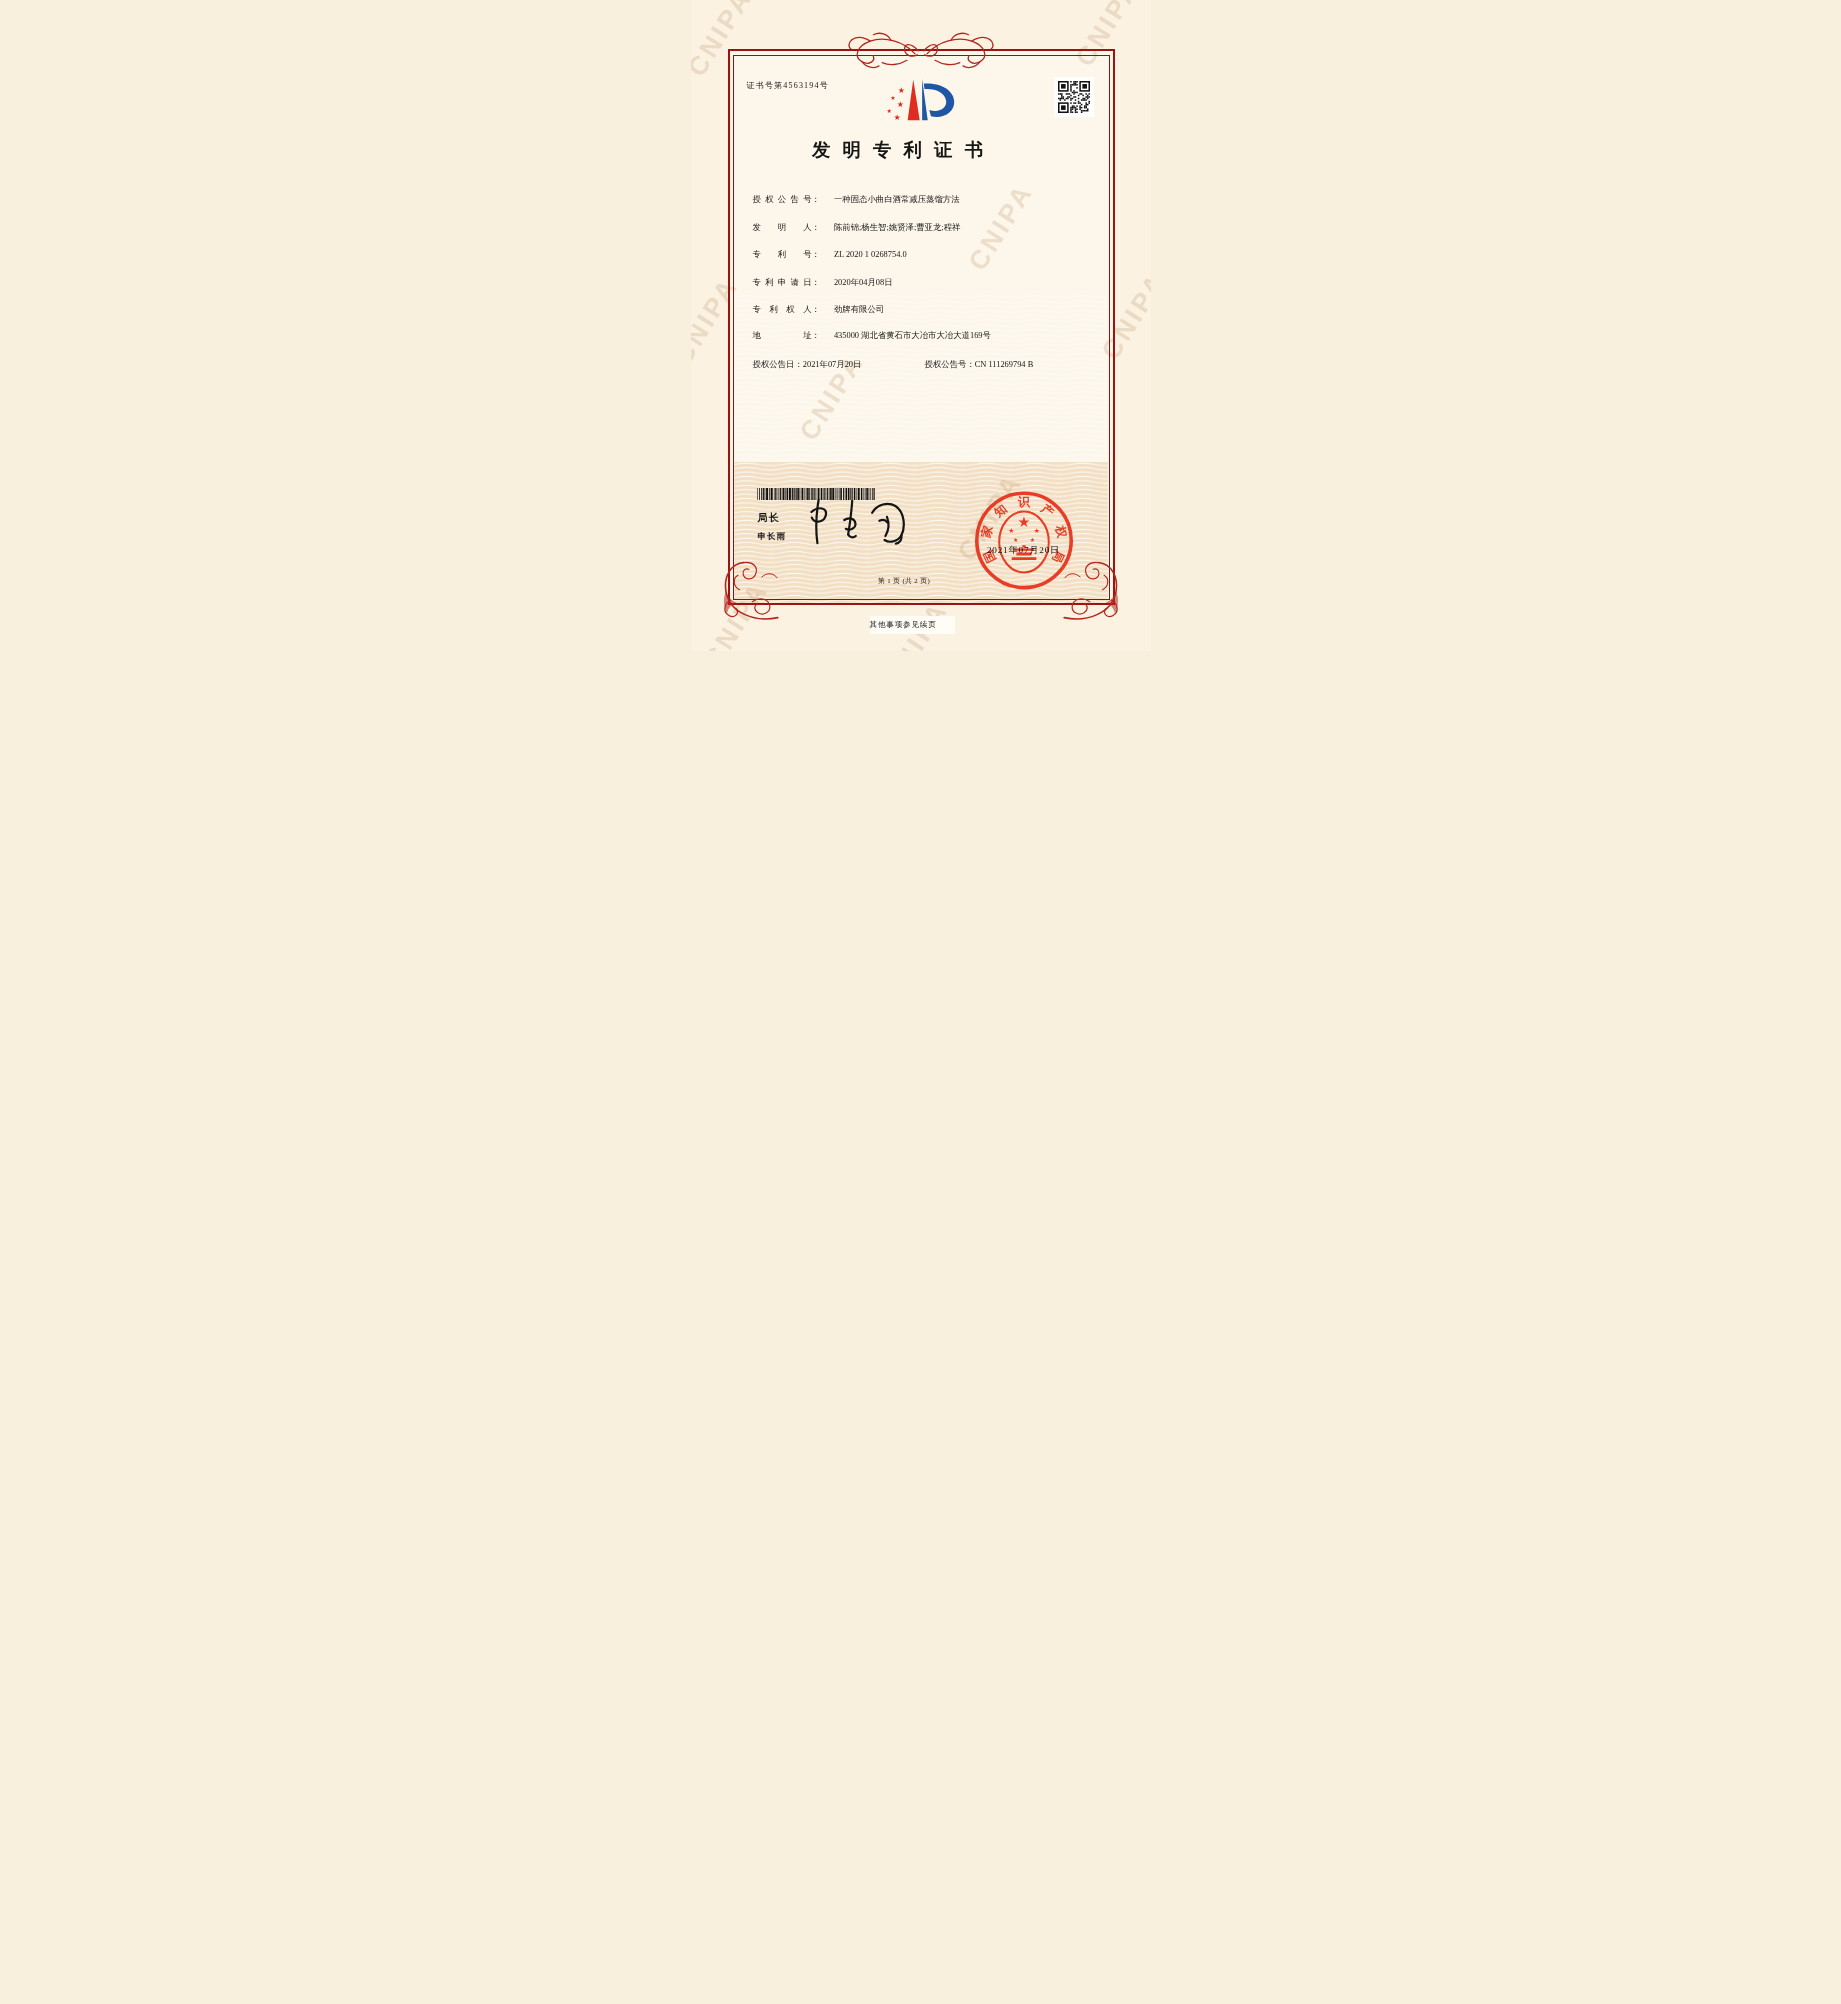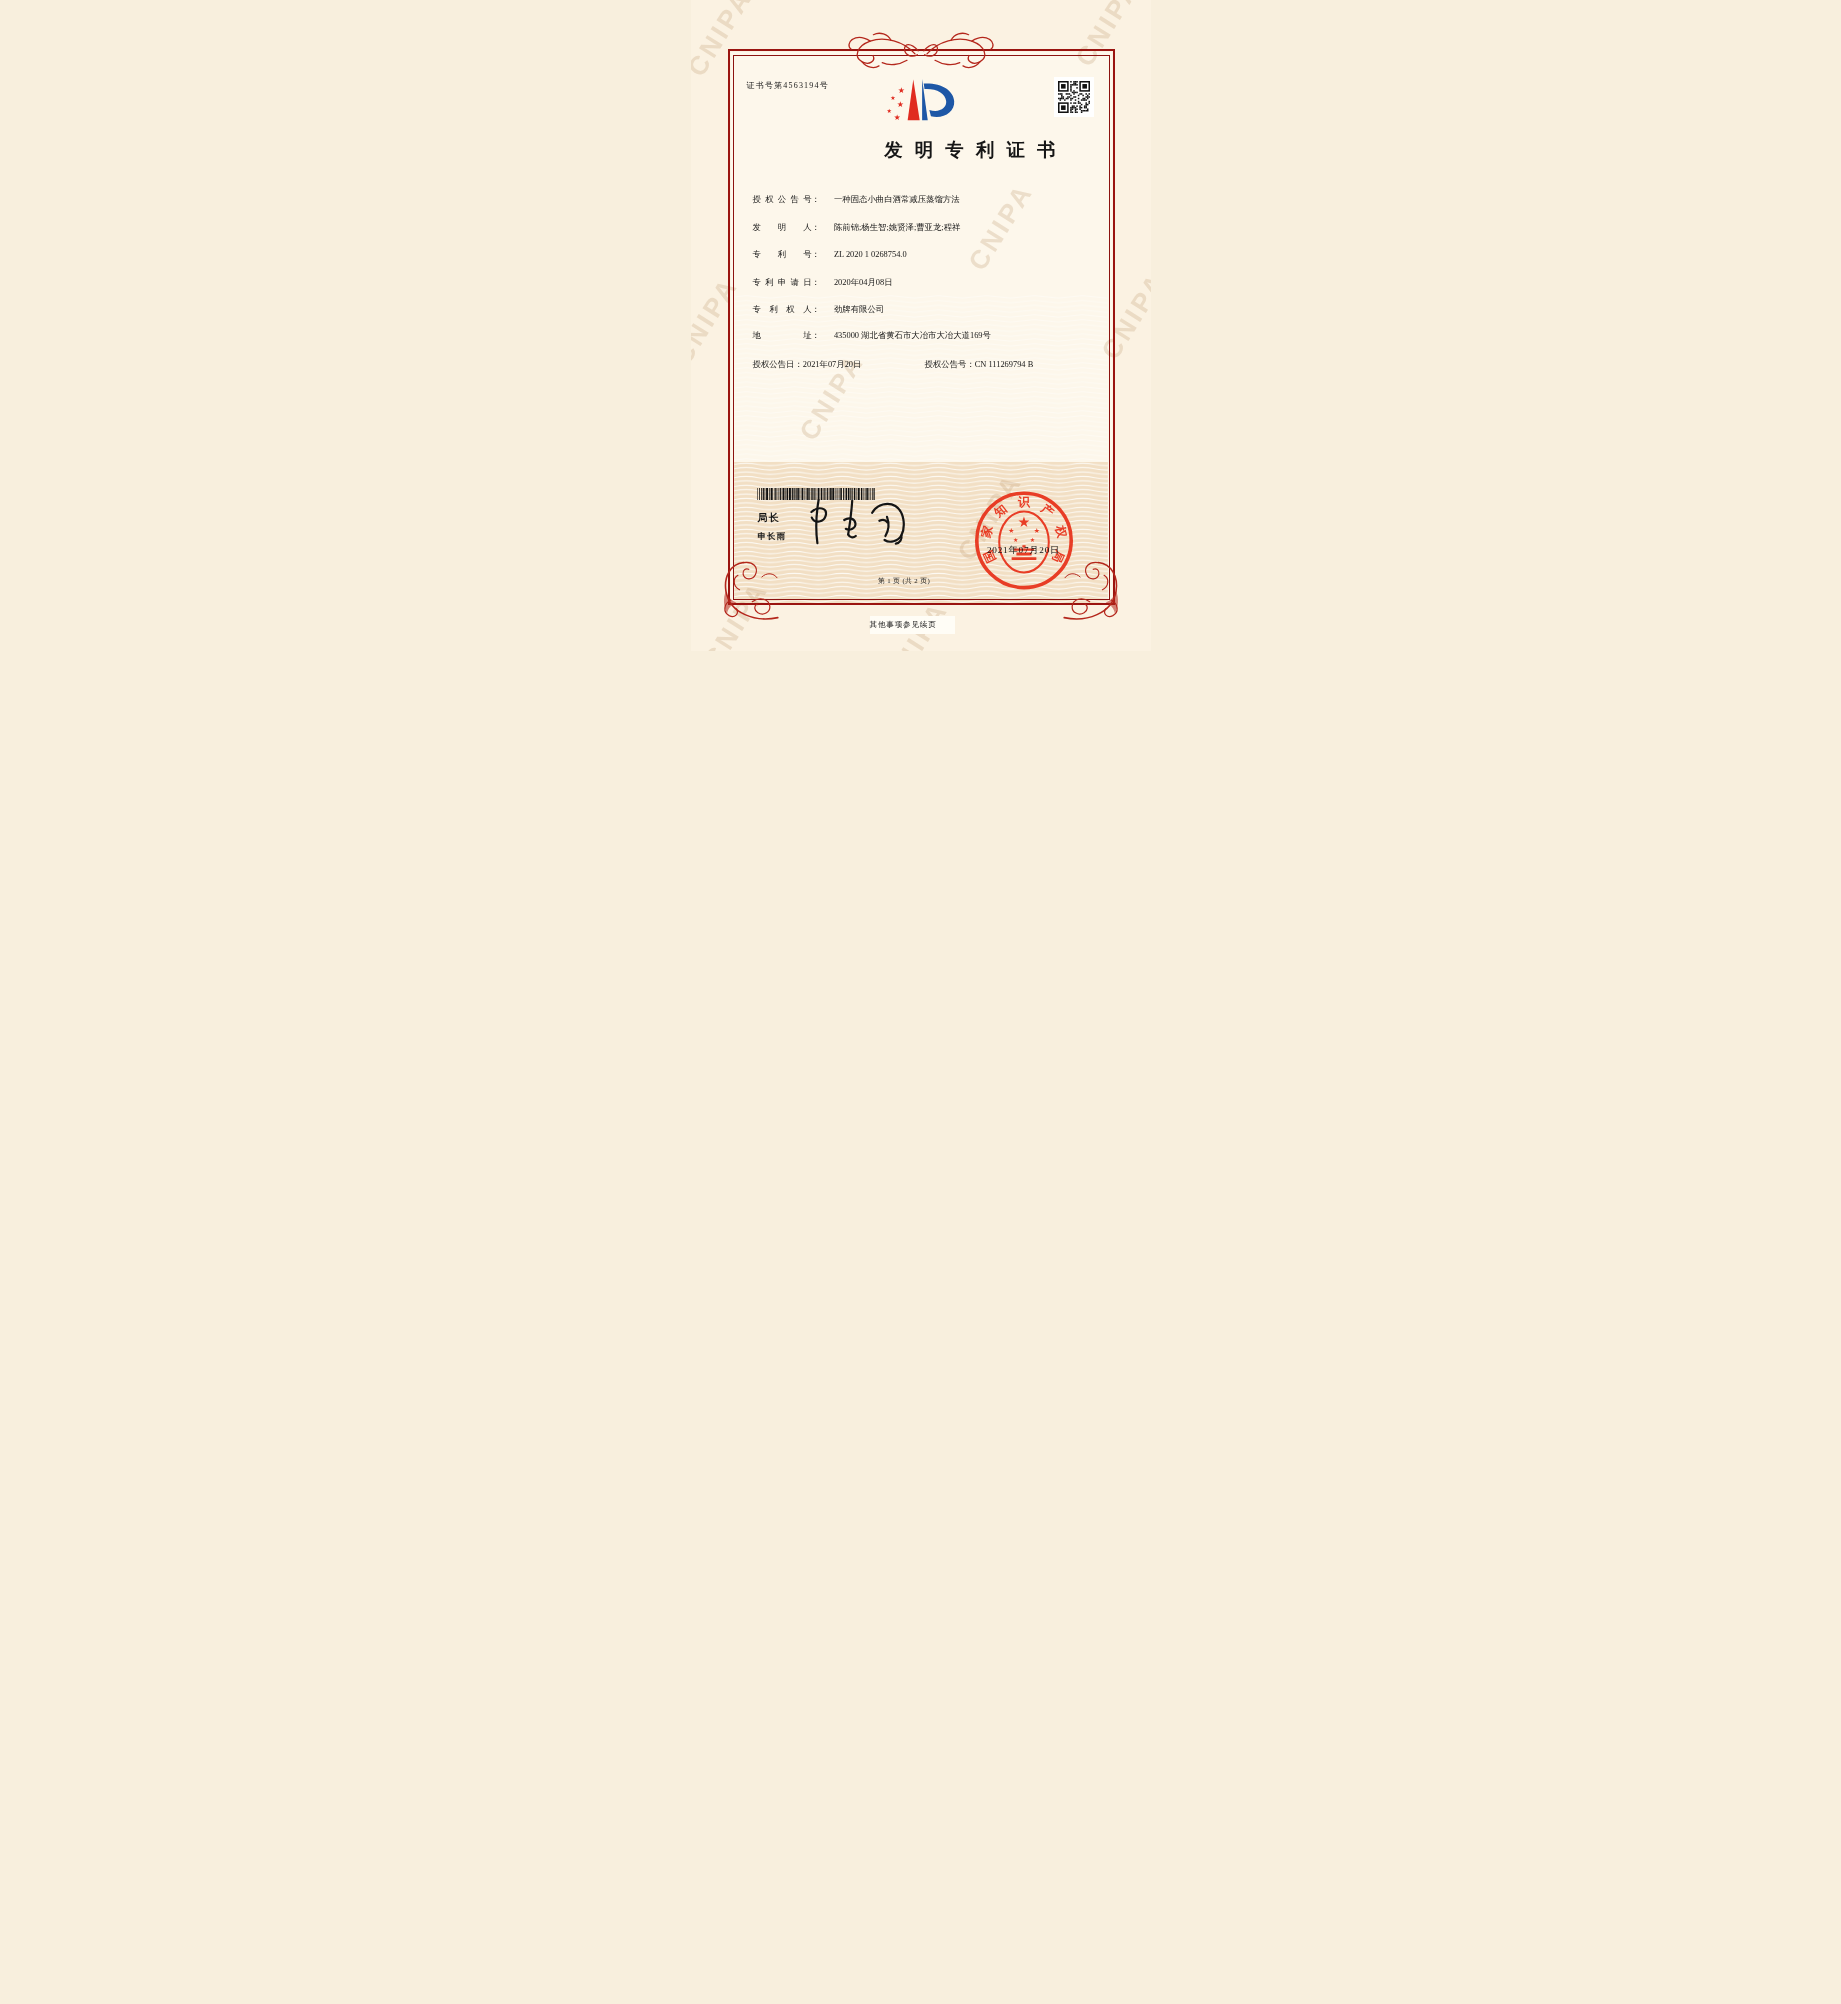--- a/index.html
+++ b/index.html
@@ -12,21 +12,21 @@
       font-size:26.5px;letter-spacing:3.2px;color:rgba(198,166,126,.30);
       transform:translate(-50%,-50%) rotate(-58deg);white-space:nowrap;pointer-events:none;}
   .border-outer{position:absolute;left:37px;top:49px;width:387px;height:556px;
       border:2.8px solid #9a1410;box-sizing:border-box;z-index:3;}
   .border-inner{position:absolute;left:42px;top:55px;width:377px;height:545px;
       border:0.8px solid #8c1310;box-sizing:border-box;z-index:3;}
   .ornament{position:absolute;z-index:4;}
   
   .content{position:absolute;z-index:5;}
   #certNo{left:56px;top:80px;font-size:8px;letter-spacing:1.2px;}
-  #title{left:37px;top:137px;width:340px;text-align:right;font-size:18.4px;font-weight:700;
+  #title{left:37px;top:137px;width:340px;text-align:center;font-size:18.4px;font-weight:700;
          letter-spacing:.66em;text-indent:.66em;}
   .frow{position:absolute;left:62px;right:44px;font-size:8.4px;z-index:5;}
   .flabel{display:inline-block;width:59px;text-align:justify;text-align-last:justify;vertical-align:top;}
   .fvalue{margin-left:14px;}
   #paras{position:absolute;left:63px;top:375px;width:335px;font-size:8.4px;line-height:13.6px;
          text-align:justify;z-index:5;}
   #paras p{margin:0;text-indent:2em;}
   #officerTitle{left:67px;top:511px;font-family:Liberation Mono, monospace;font-weight:700;
                 font-size:10px;letter-spacing:1.2px;}
   #officerName{left:67px;top:531px;font-family:"Liberation Sans",sans-serif;font-weight:700;

